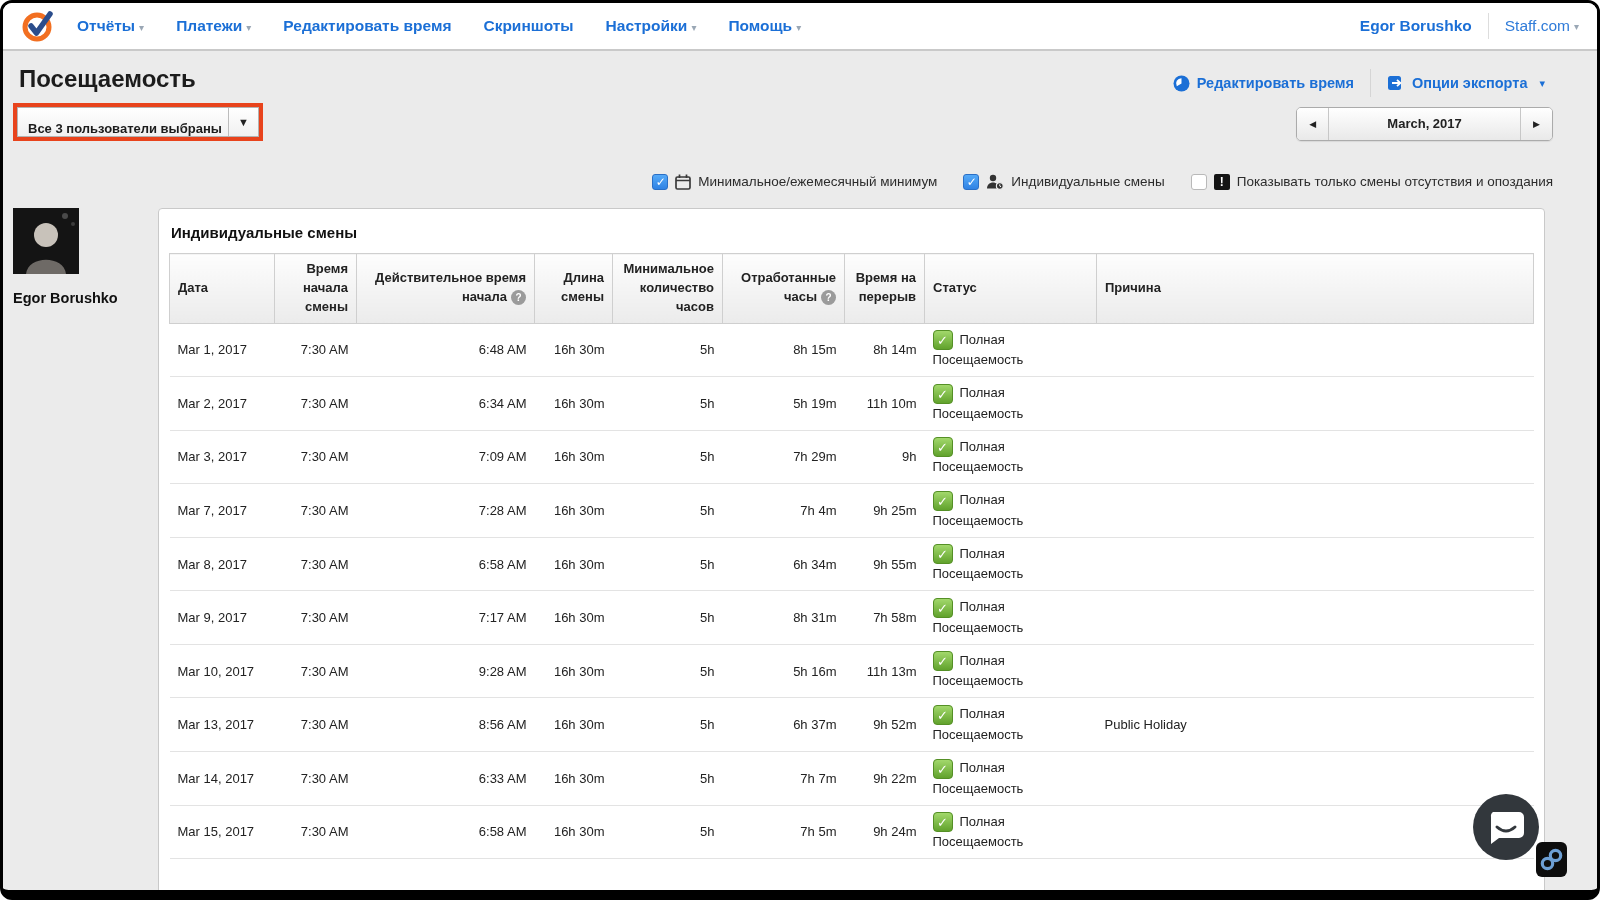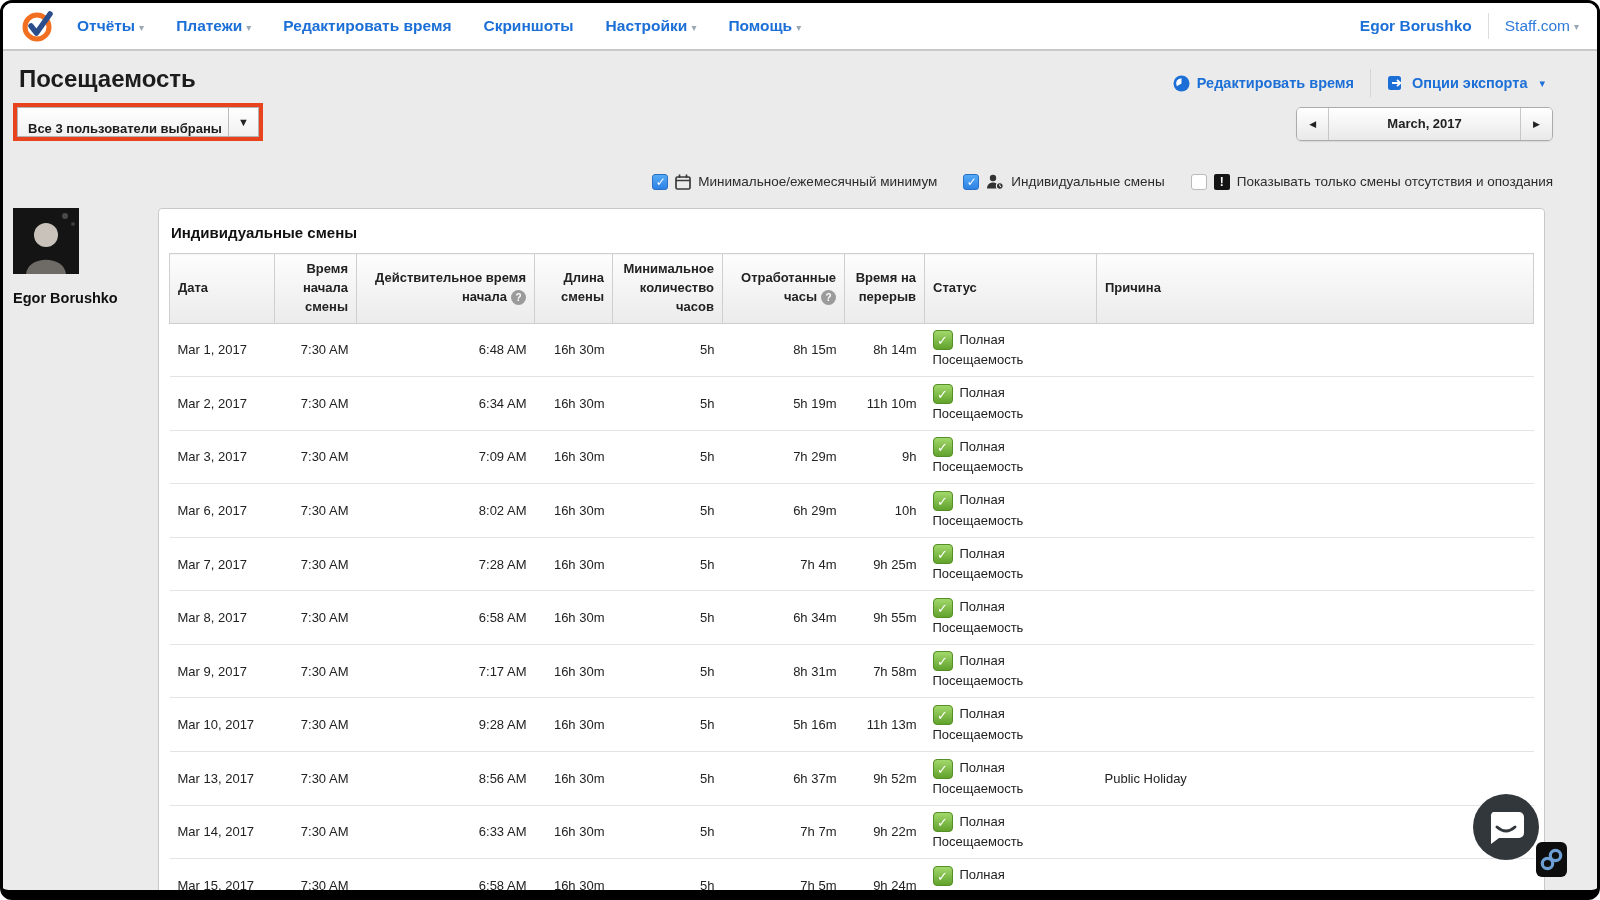--- a/index.html
+++ b/index.html
@@ -249,31 +249,20 @@
               <td class="num">7:30 AM</td>
               <td class="num">7:09 AM</td>
               <td class="num">16h 30m</td>
               <td class="num">5h</td>
               <td class="num">7h 29m</td>
               <td class="num">9h</td>
               <td class="left"><span class="status-icon">✓</span><span class="status-text">Полная Посещаемость</span></td>
               <td class="left"></td>
             </tr>
             <tr>
-              <td class="left">Mar 6, 2017</td>
-              <td class="num">7:30 AM</td>
-              <td class="num">8:02 AM</td>
-              <td class="num">16h 30m</td>
-              <td class="num">5h</td>
-              <td class="num">6h 29m</td>
-              <td class="num">10h</td>
-              <td class="left"><span class="status-icon">✓</span><span class="status-text">Полная Посещаемость</span></td>
-              <td class="left"></td>
-            </tr>
-            <tr>
               <td class="left">Mar 7, 2017</td>
               <td class="num">7:30 AM</td>
               <td class="num">7:28 AM</td>
               <td class="num">16h 30m</td>
               <td class="num">5h</td>
               <td class="num">7h 4m</td>
               <td class="num">9h 25m</td>
               <td class="left"><span class="status-icon">✓</span><span class="status-text">Полная Посещаемость</span></td>
               <td class="left"></td>
             </tr>

